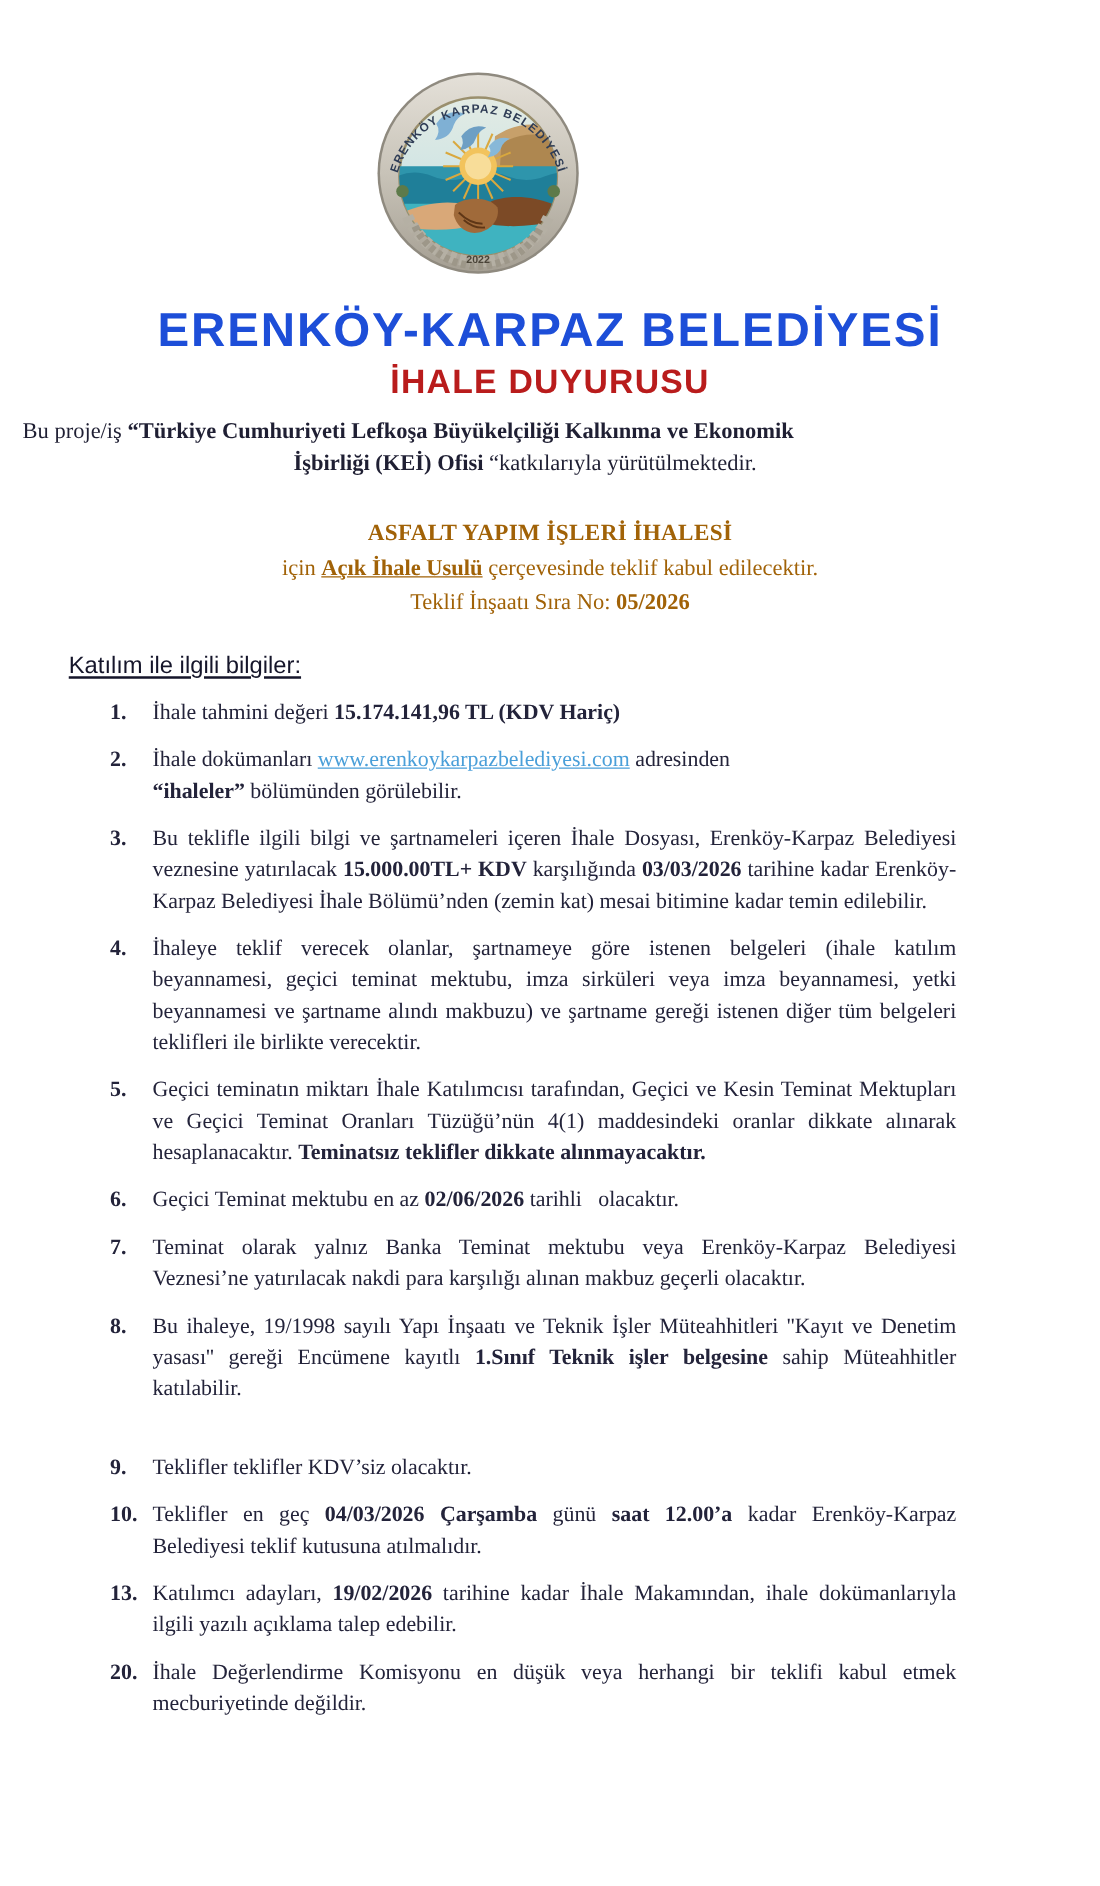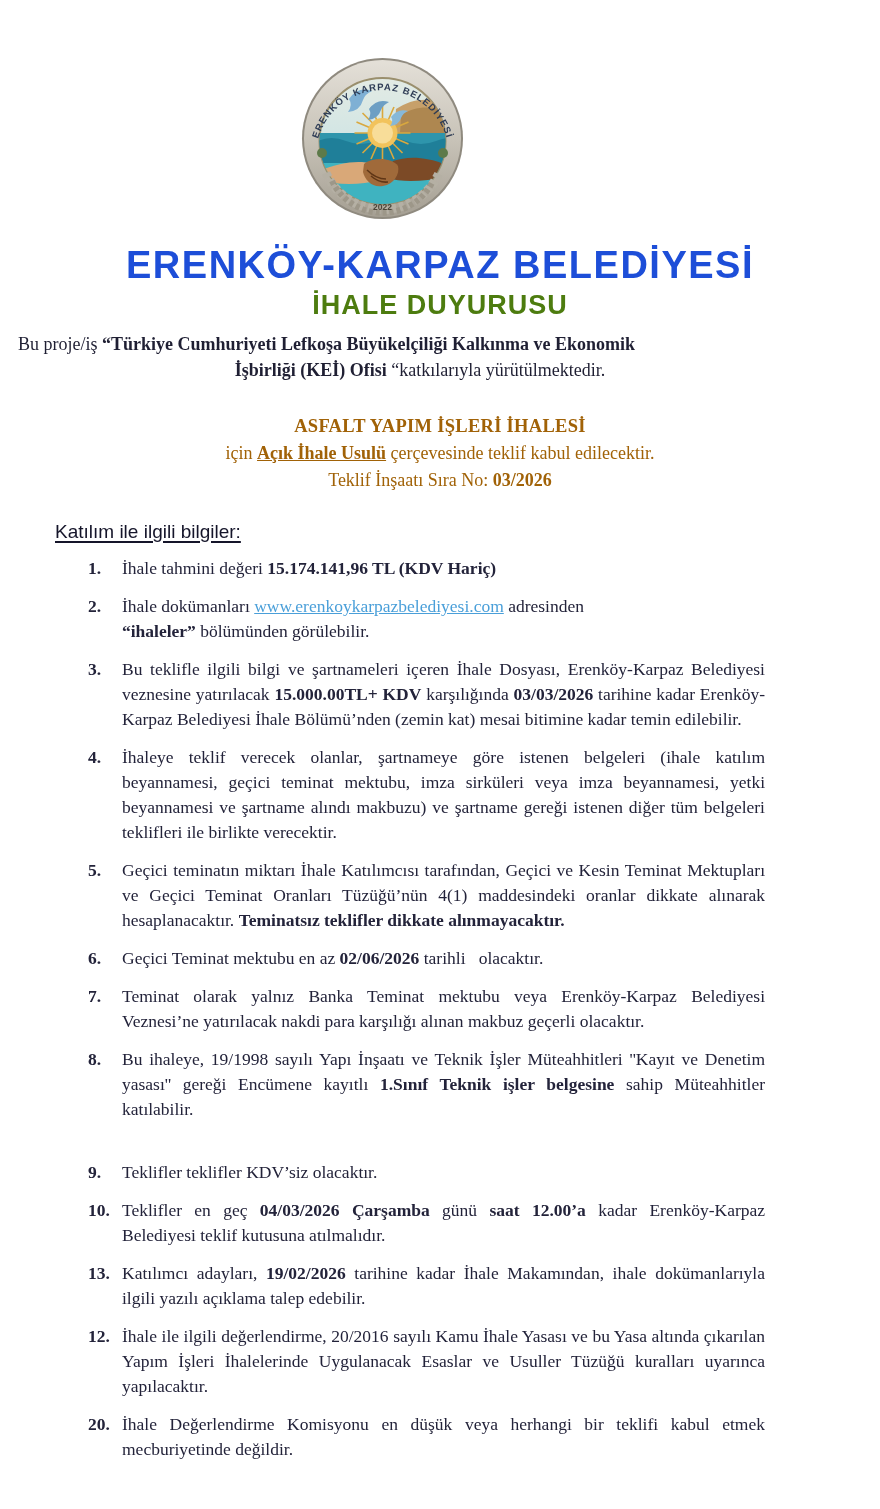--- a/index.html
+++ b/index.html
@@ -10,21 +10,21 @@
   }
   .logo-wrap{margin:57px 0 0 301px;width:163px;height:163px;}
   .title1{
     margin:24px 0 0 0;text-align:center;
     font-family:"Liberation Sans", sans-serif;font-weight:bold;font-size:38px;
     letter-spacing:1.5px;color:#1d4ed8;
   }
   .title2{
     margin:3px 0 0 0;text-align:center;
     font-family:"Liberation Sans", sans-serif;font-weight:bold;font-size:27px;
-    letter-spacing:1px;color:#4d7c0f;
+    letter-spacing:1px;color:#b91c1c;
   }
   .intro{margin:10px 18px 16px 18px;font-size:18px;line-height:26px;color:#1f1f33;}
   .intro .line{display:block;}
   .intro .l1{white-space:nowrap;}
   .intro .l2{text-align:center;margin-right:40px;}
   .b{font-weight:bold;}
   .u{text-decoration:underline;}
   .centerblock{margin-top:30px;text-align:center;font-size:18px;line-height:27px;color:#a16207;}
   .centerblock .tender-title{font-weight:bold;font-size:18.5px;letter-spacing:.3px;}
   .section-heading{
@@ -100,21 +100,21 @@
 </div>
 
 <div class="title1">ERENKÖY-KARPAZ BELEDİYESİ</div>
 <div class="title2">İHALE DUYURUSU</div>
 
 <div class="intro">
     <span class="line l1"><span>Bu proje/iş </span><span class="b">“Türkiye Cumhuriyeti Lefkoşa Büyükelçiliği Kalkınma ve Ekonomik</span></span>
     <span class="line l2"><span class="b">İşbirliği (KEİ) Ofisi </span><span>“katkılarıyla yürütülmektedir.</span></span>
   </div>
 
-<div class="centerblock"><span class="tender-title">ASFALT YAPIM İŞLERİ İHALESİ</span><br><span><span>için </span><span class="b u">Açık İhale Usulü</span><span> çerçevesinde teklif kabul edilecektir.</span></span><br><span><span>Teklif İnşaatı Sıra No: </span><span class="b">03/2026</span></span></div>
+<div class="centerblock"><span class="tender-title">ASFALT YAPIM İŞLERİ İHALESİ</span><br><span><span>için </span><span class="b u">Açık İhale Usulü</span><span> çerçevesinde teklif kabul edilecektir.</span></span><br><span><span>Teklif İnşaatı Sıra No: </span><span class="b">05/2026</span></span></div>
 
 <div class="section-heading">Katılım ile ilgili bilgiler:</div>
 
 <div class="list">
     <div class="item">
       <span class="num">1.</span>
       <span class="txt"><span>İhale tahmini değeri </span><span class="b">15.174.141,96 TL (KDV Hariç)</span></span>
     </div>
     <div class="item">
       <span class="num">2.</span>
@@ -150,20 +150,16 @@
     </div>
     <div class="item">
       <span class="num">10.</span>
       <span class="txt"><span>Teklifler en geç </span><span class="b">04/03/2026 Çarşamba</span><span> günü </span><span class="b">saat 12.00’a</span><span> kadar Erenköy-Karpaz Belediyesi teklif kutusuna atılmalıdır.</span></span>
     </div>
     <div class="item">
       <span class="num">13.</span>
       <span class="txt"><span>Katılımcı adayları, </span><span class="b">19/02/2026</span><span> tarihine kadar İhale Makamından, ihale dokümanlarıyla ilgili yazılı açıklama talep edebilir.</span></span>
     </div>
     <div class="item">
-      <span class="num">12.</span>
-      <span class="txt"><span>İhale ile ilgili değerlendirme, 20/2016 sayılı Kamu İhale Yasası ve bu Yasa altında çıkarılan Yapım İşleri İhalelerinde Uygulanacak Esaslar ve Usuller Tüzüğü kuralları uyarınca yapılacaktır.</span></span>
-    </div>
-    <div class="item">
       <span class="num">20.</span>
       <span class="txt"><span>İhale Değerlendirme Komisyonu en düşük veya herhangi bir teklifi kabul etmek mecburiyetinde değildir.</span></span>
     </div>
   </div>
 
 </body></html>

